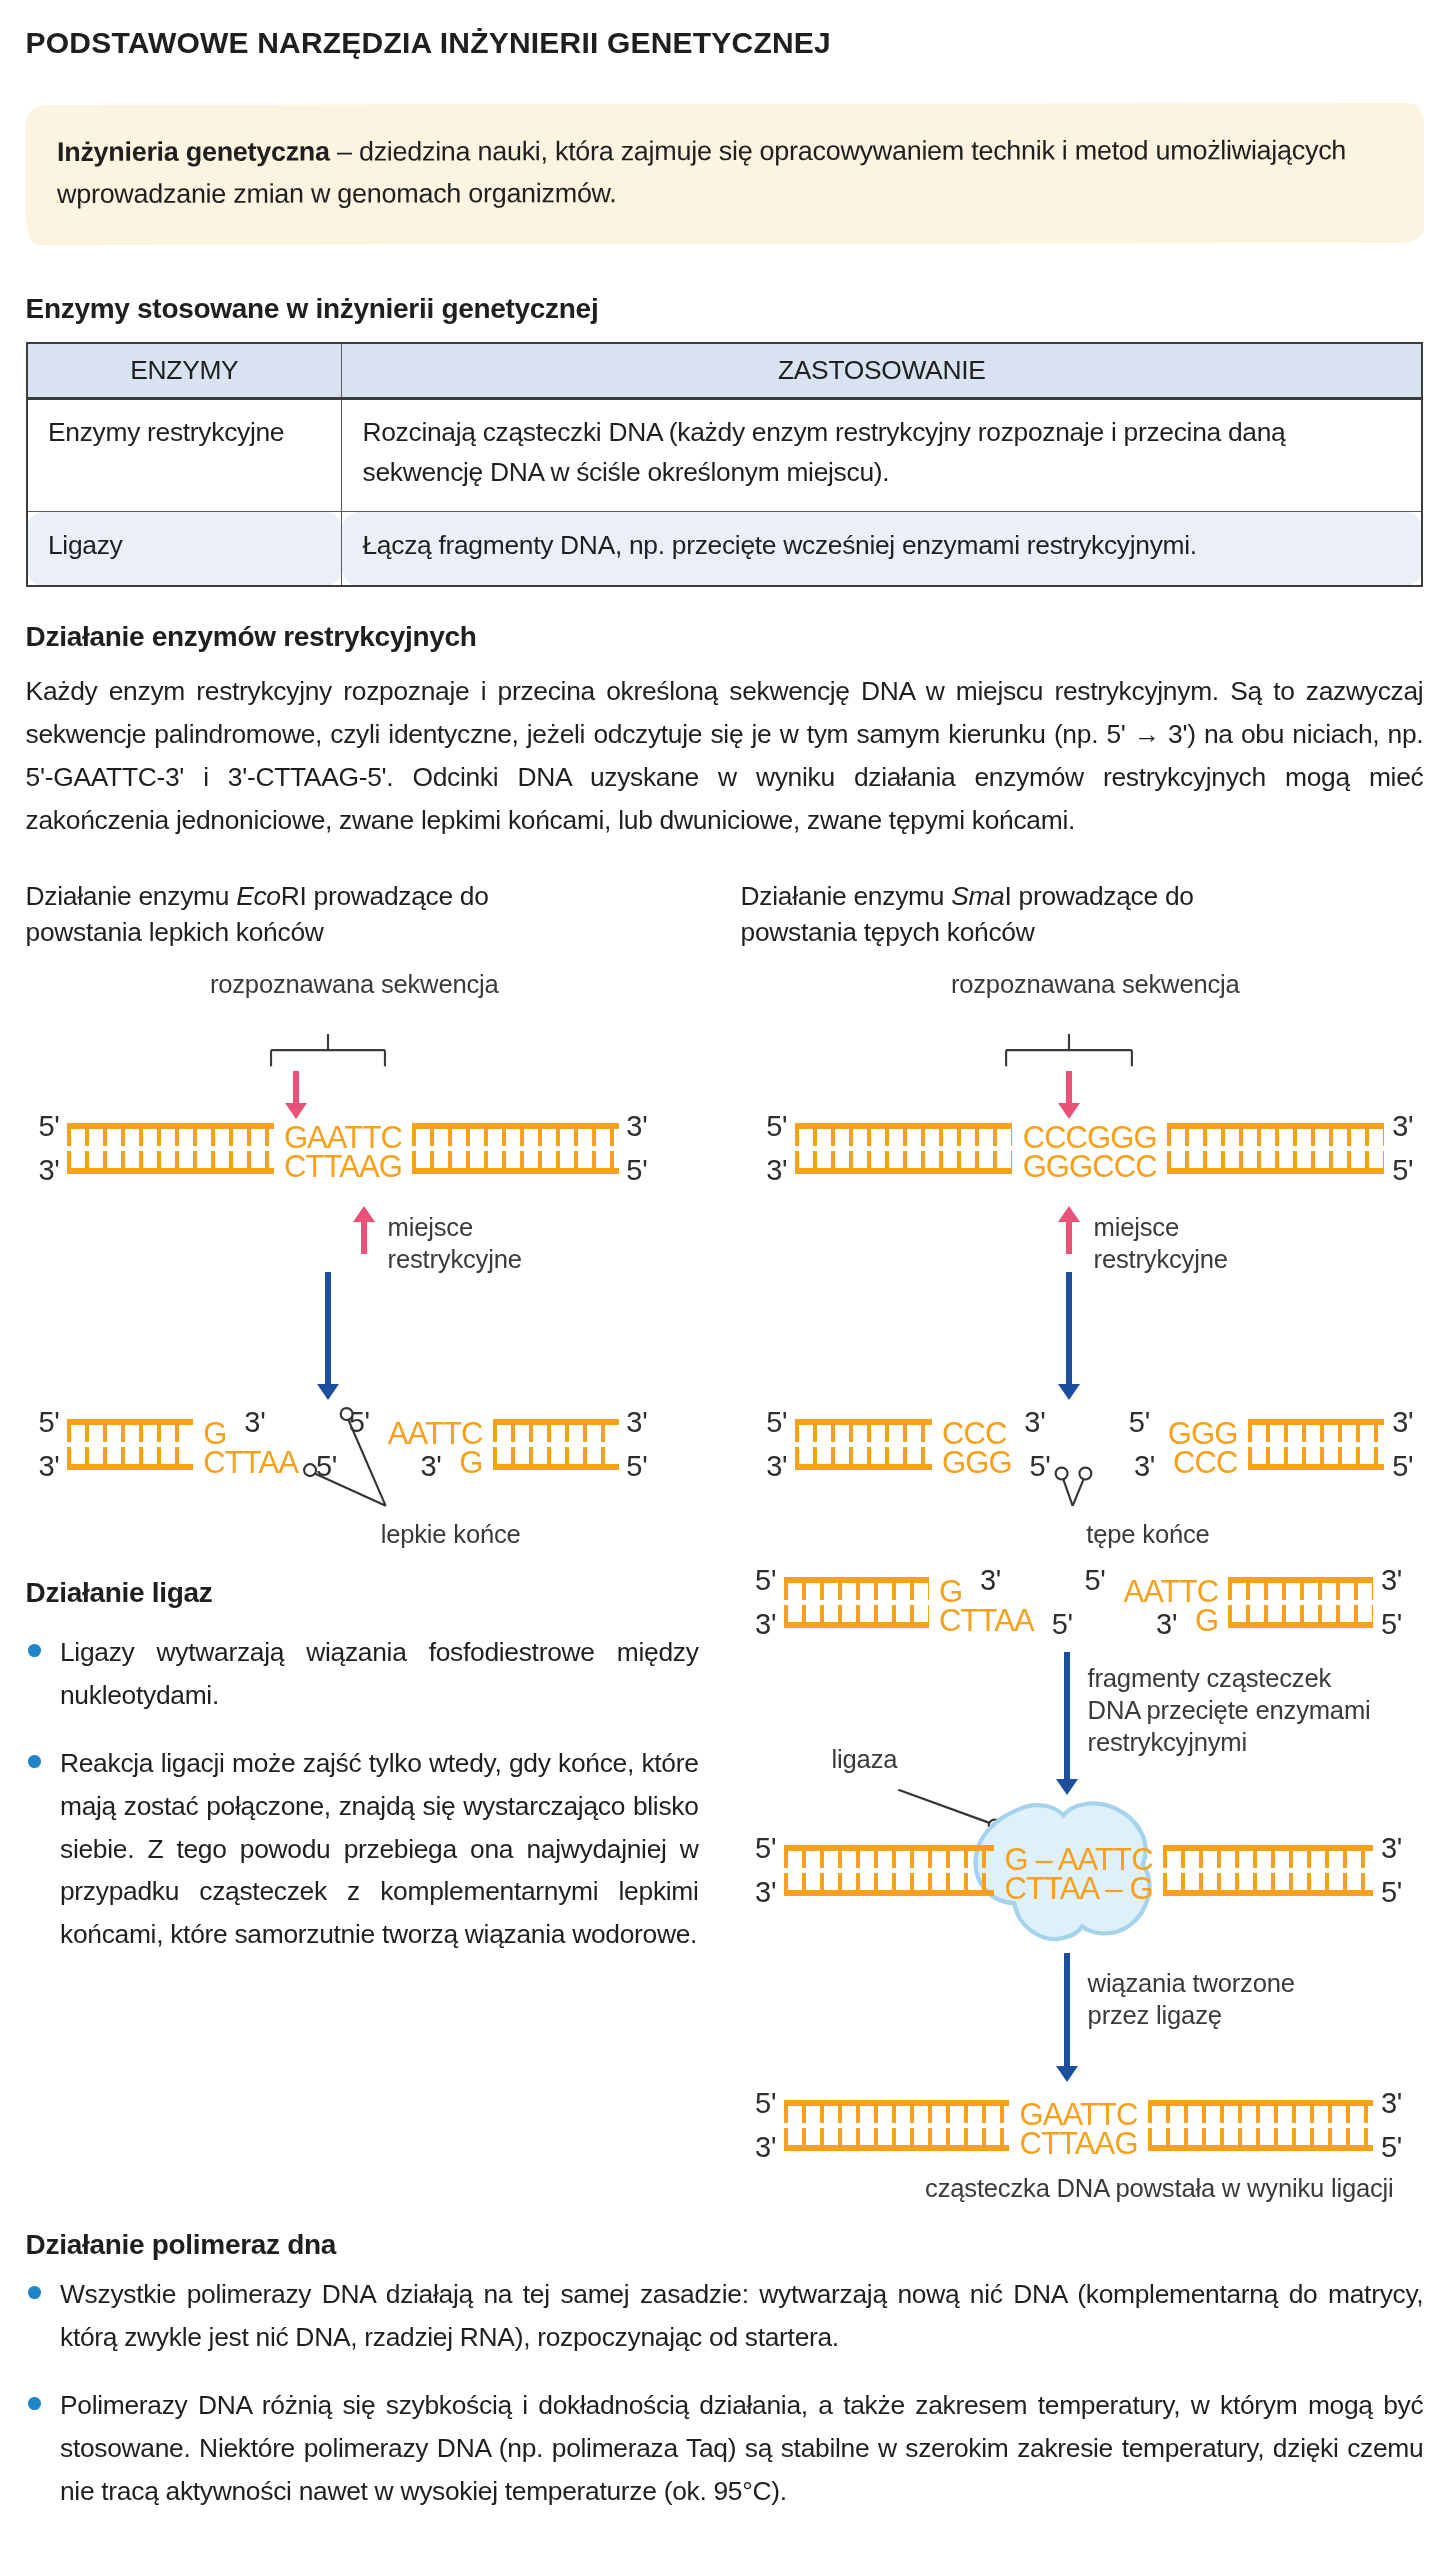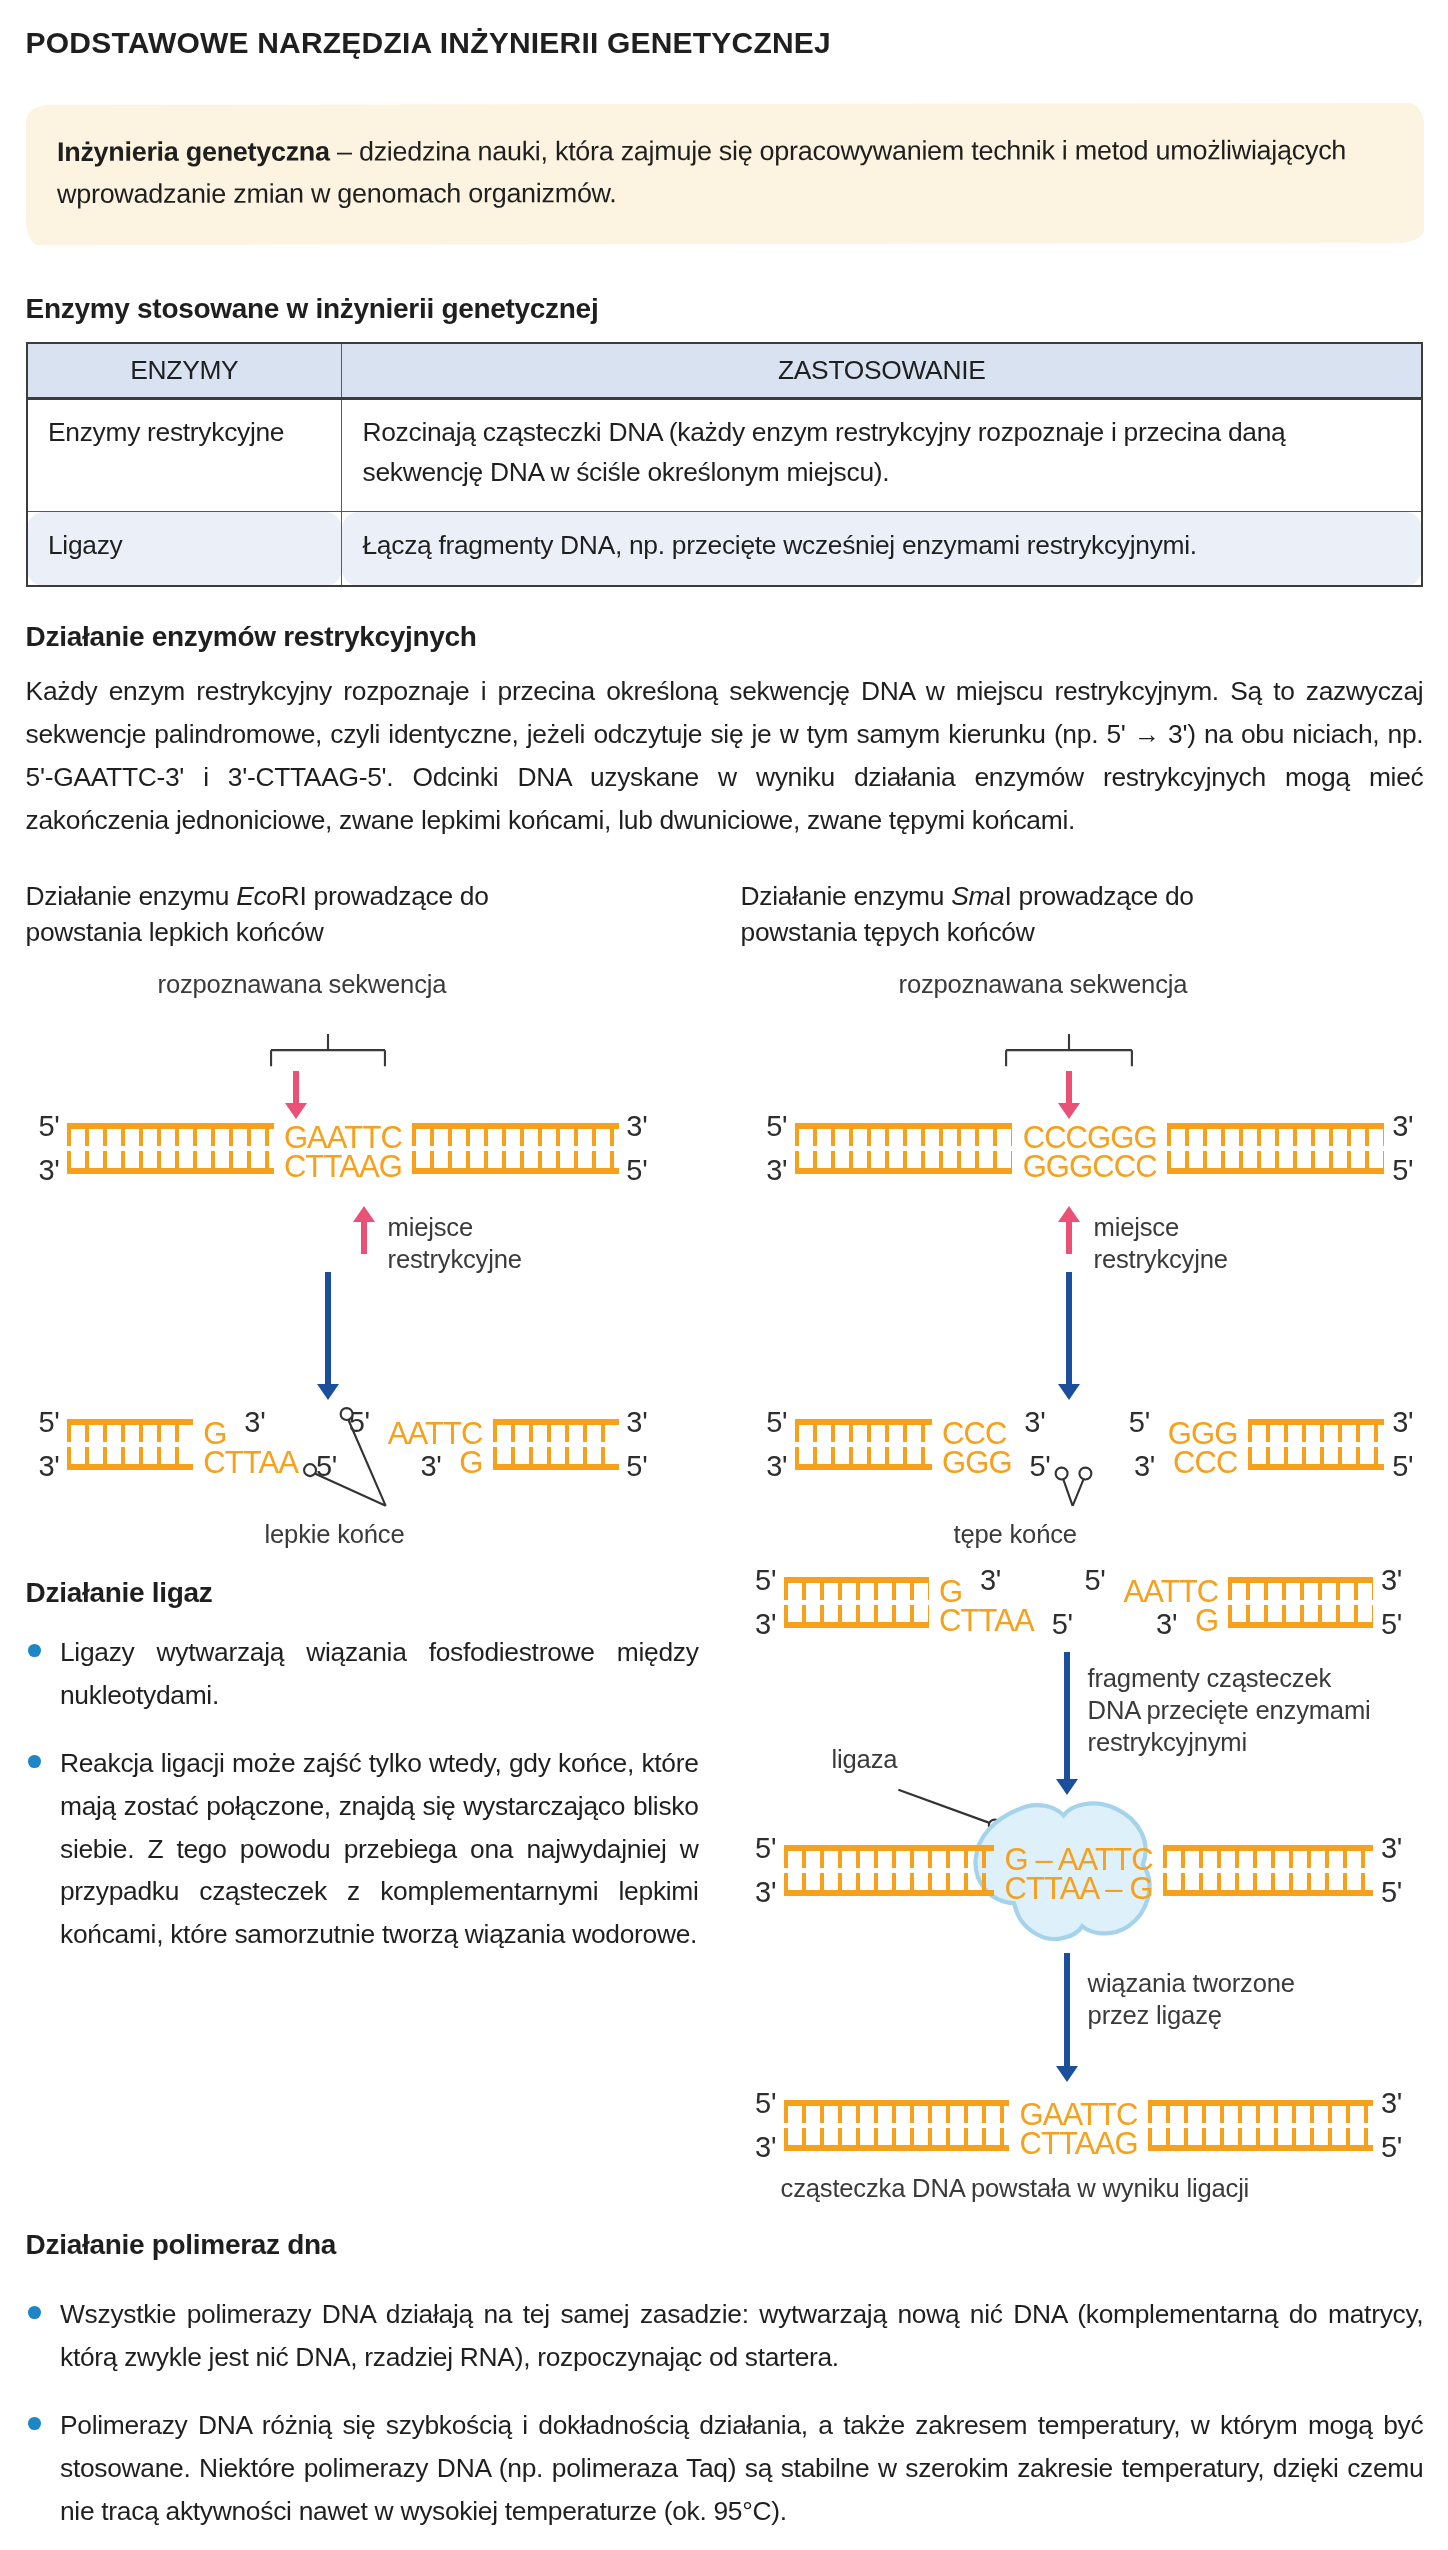--- a/index.html
+++ b/index.html
@@ -54,21 +54,21 @@
   table.enz tr.alt td{background:var(--row-bg)}
   .para{font-size:26.4px;line-height:1.63;text-align:justify;margin-bottom:36px}
   .two-col{display:flex;gap:51px}
   .col-l{width:664px;flex:none}
   .col-r{width:682px;flex:none}
   .dia-head{font-size:26.4px;line-height:1.38;margin-bottom:8.5px}
   .dia-head i{font-style:italic}
   .dia{position:relative;height:596px}
   .dia2{position:relative;height:637px}
   .lbl{position:absolute;font-size:25.6px;line-height:1.26;color:var(--dgray);letter-spacing:-0.2px}
-  .lbl.c{text-align:left}
+  .lbl.c{text-align:right}
   
   .dup{position:absolute;height:51px}
   .sr{position:absolute;left:0;right:0;display:flex;align-items:flex-start}
   .sr.t{top:0;height:23px}
   .sr.b{bottom:0;height:23px;align-items:flex-end}
   .seg{flex:1 1 0;height:23px;min-width:25.6px}
   .seg.tt{background:
     repeating-linear-gradient(90deg,var(--orange) 0 4.3px,transparent 4.3px 18px) top left/100% 100% no-repeat,
     linear-gradient(var(--orange),var(--orange)) top left/100% 6px no-repeat}
   .seg.bb{background:
@@ -392,21 +392,21 @@
             <span class="pr">5'</span>
           </div>
         </div>
 
         <div class="lbl c" style="left:34px;top:595px;width:613px">cząsteczka DNA powstała w wyniku ligacji</div>
       </div>
     </div>
   </div>
 
   <div style="margin-top:15.3px">
-    <div class="h2" style="margin-bottom:32px">Działanie polimeraz dna</div>
+    <div class="h2" style="margin-bottom:12px">Działanie polimeraz dna</div>
     <div class="bl">
       <span class="dot"></span>
       <span class="bt">Wszystkie polimerazy DNA działają na tej samej zasadzie: wytwarzają nową nić DNA (komplementarną do matrycy, którą zwykle jest nić DNA, rzadziej RNA), rozpoczynając od startera.</span>
     </div>
     <div class="bl" style="margin-bottom:0">
       <span class="dot"></span>
       <span class="bt">Polimerazy DNA różnią się szybkością i dokładnością działania, a także zakresem temperatury, w którym mogą być stosowane. Niektóre polimerazy DNA (np. polimeraza Taq) są stabilne w szerokim zakresie temperatury, dzięki czemu nie tracą aktywności nawet w wysokiej temperaturze (ok. 95°C).</span>
     </div>
   </div>
 

